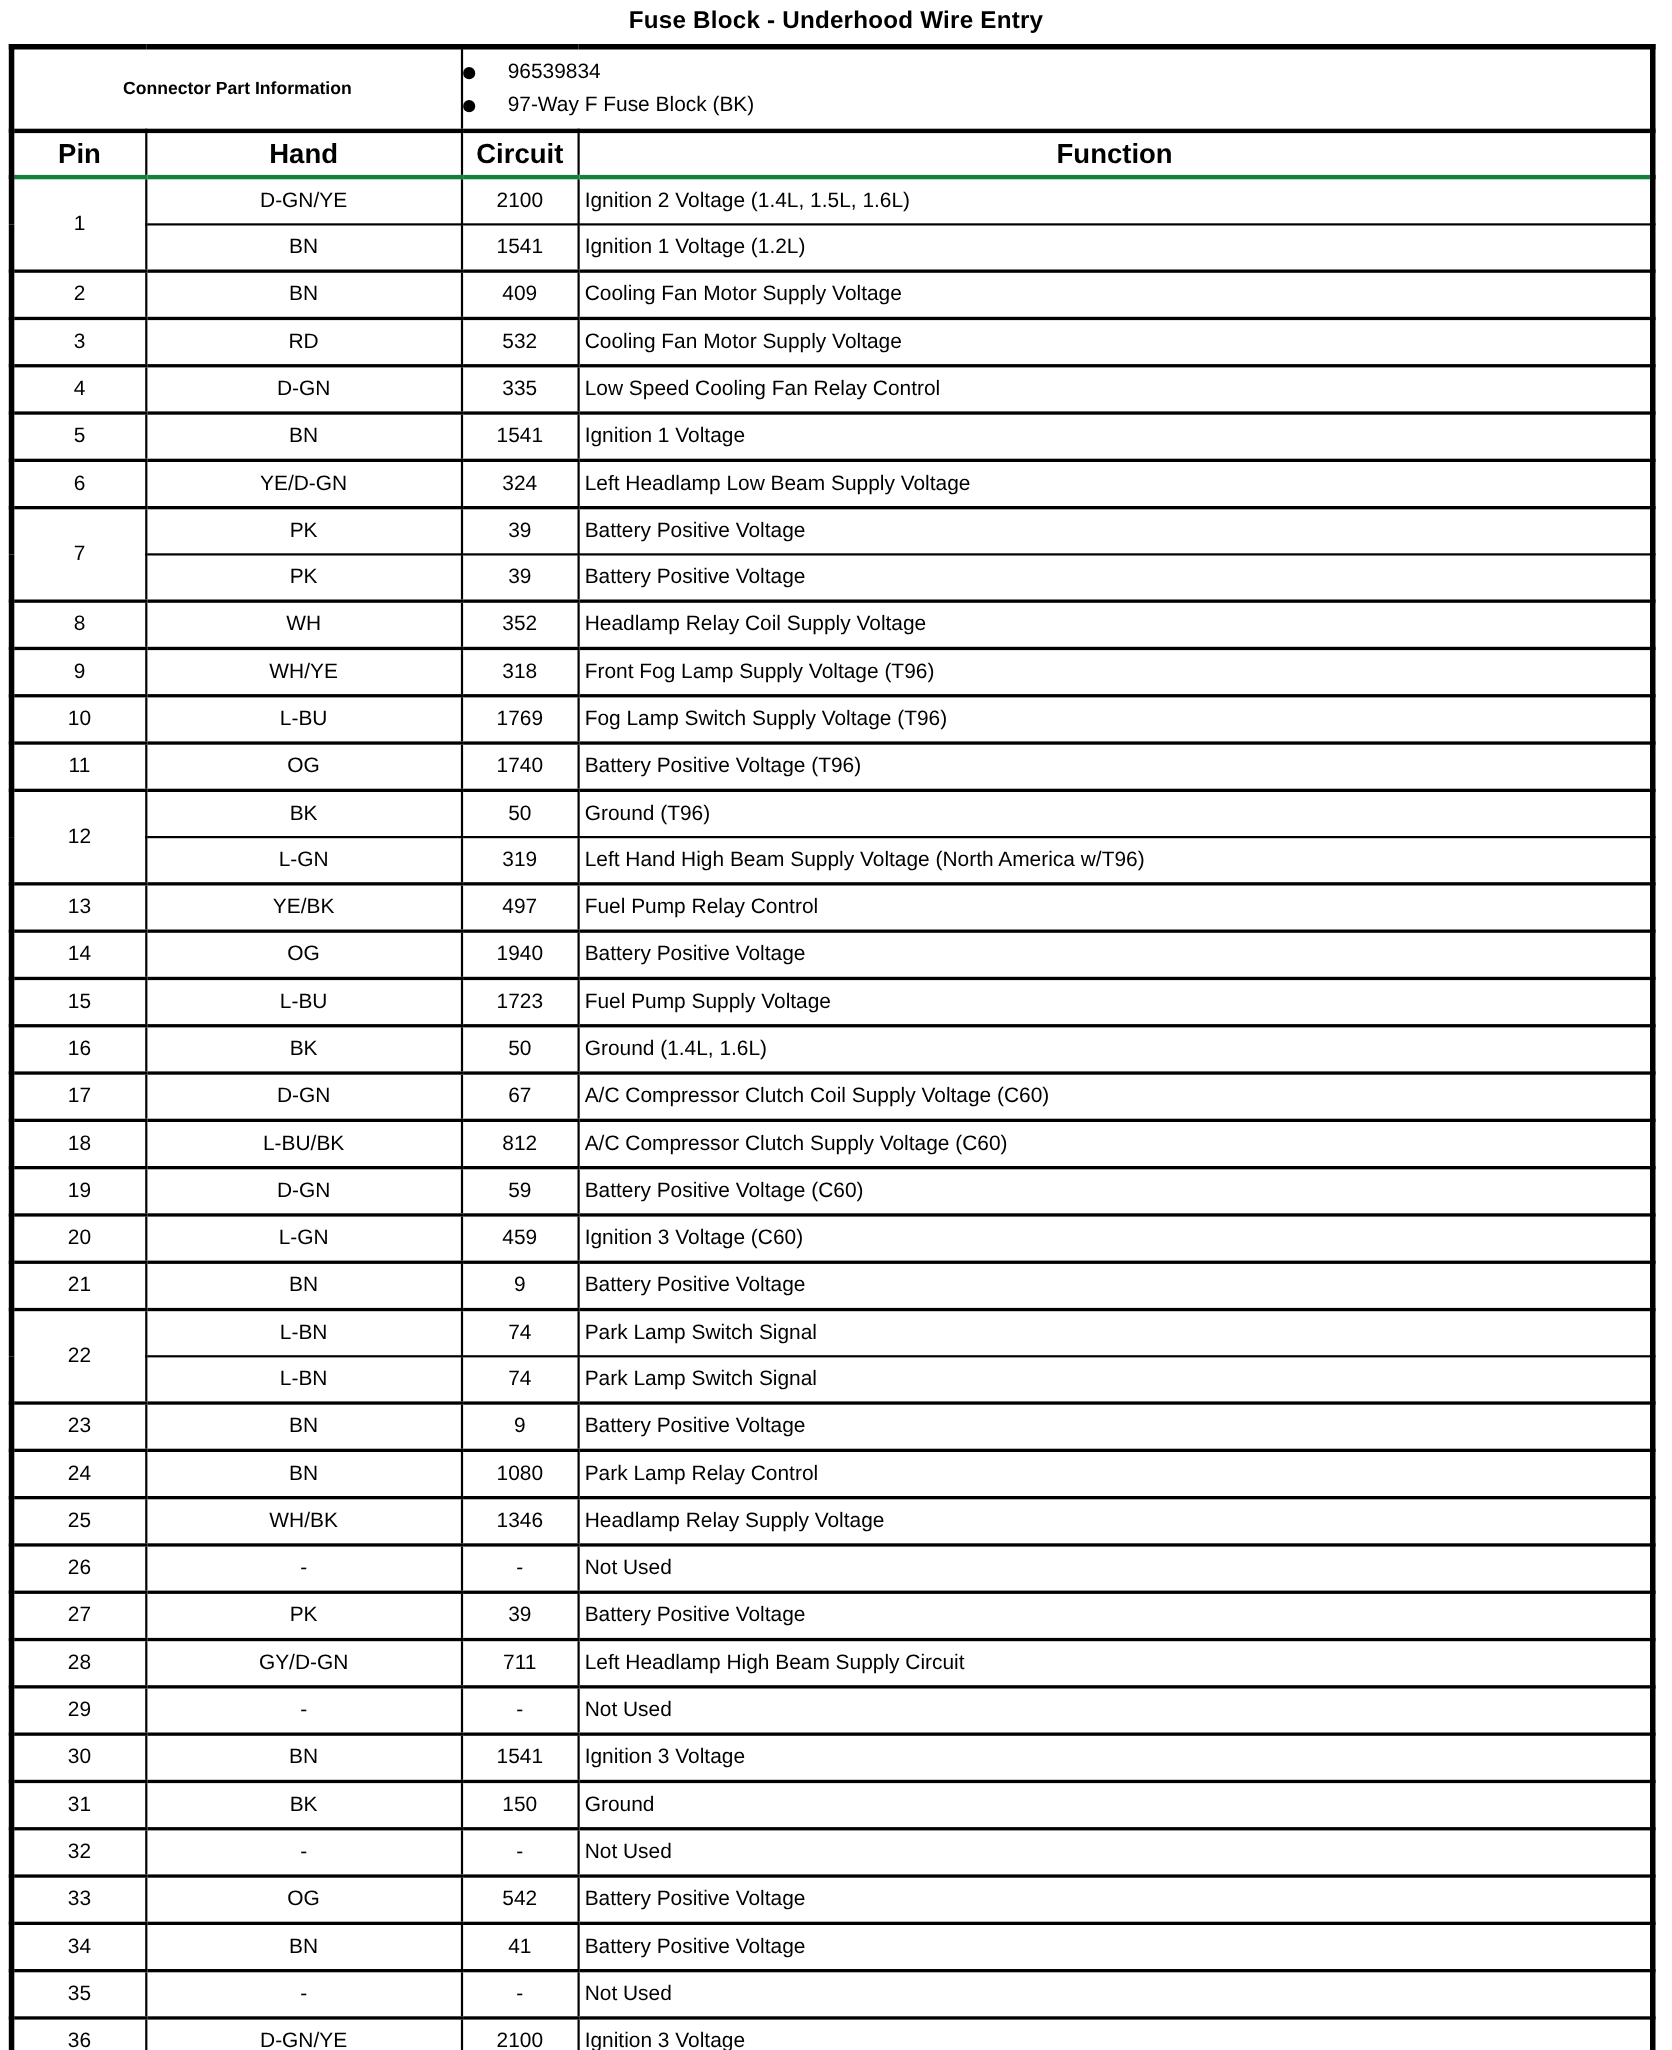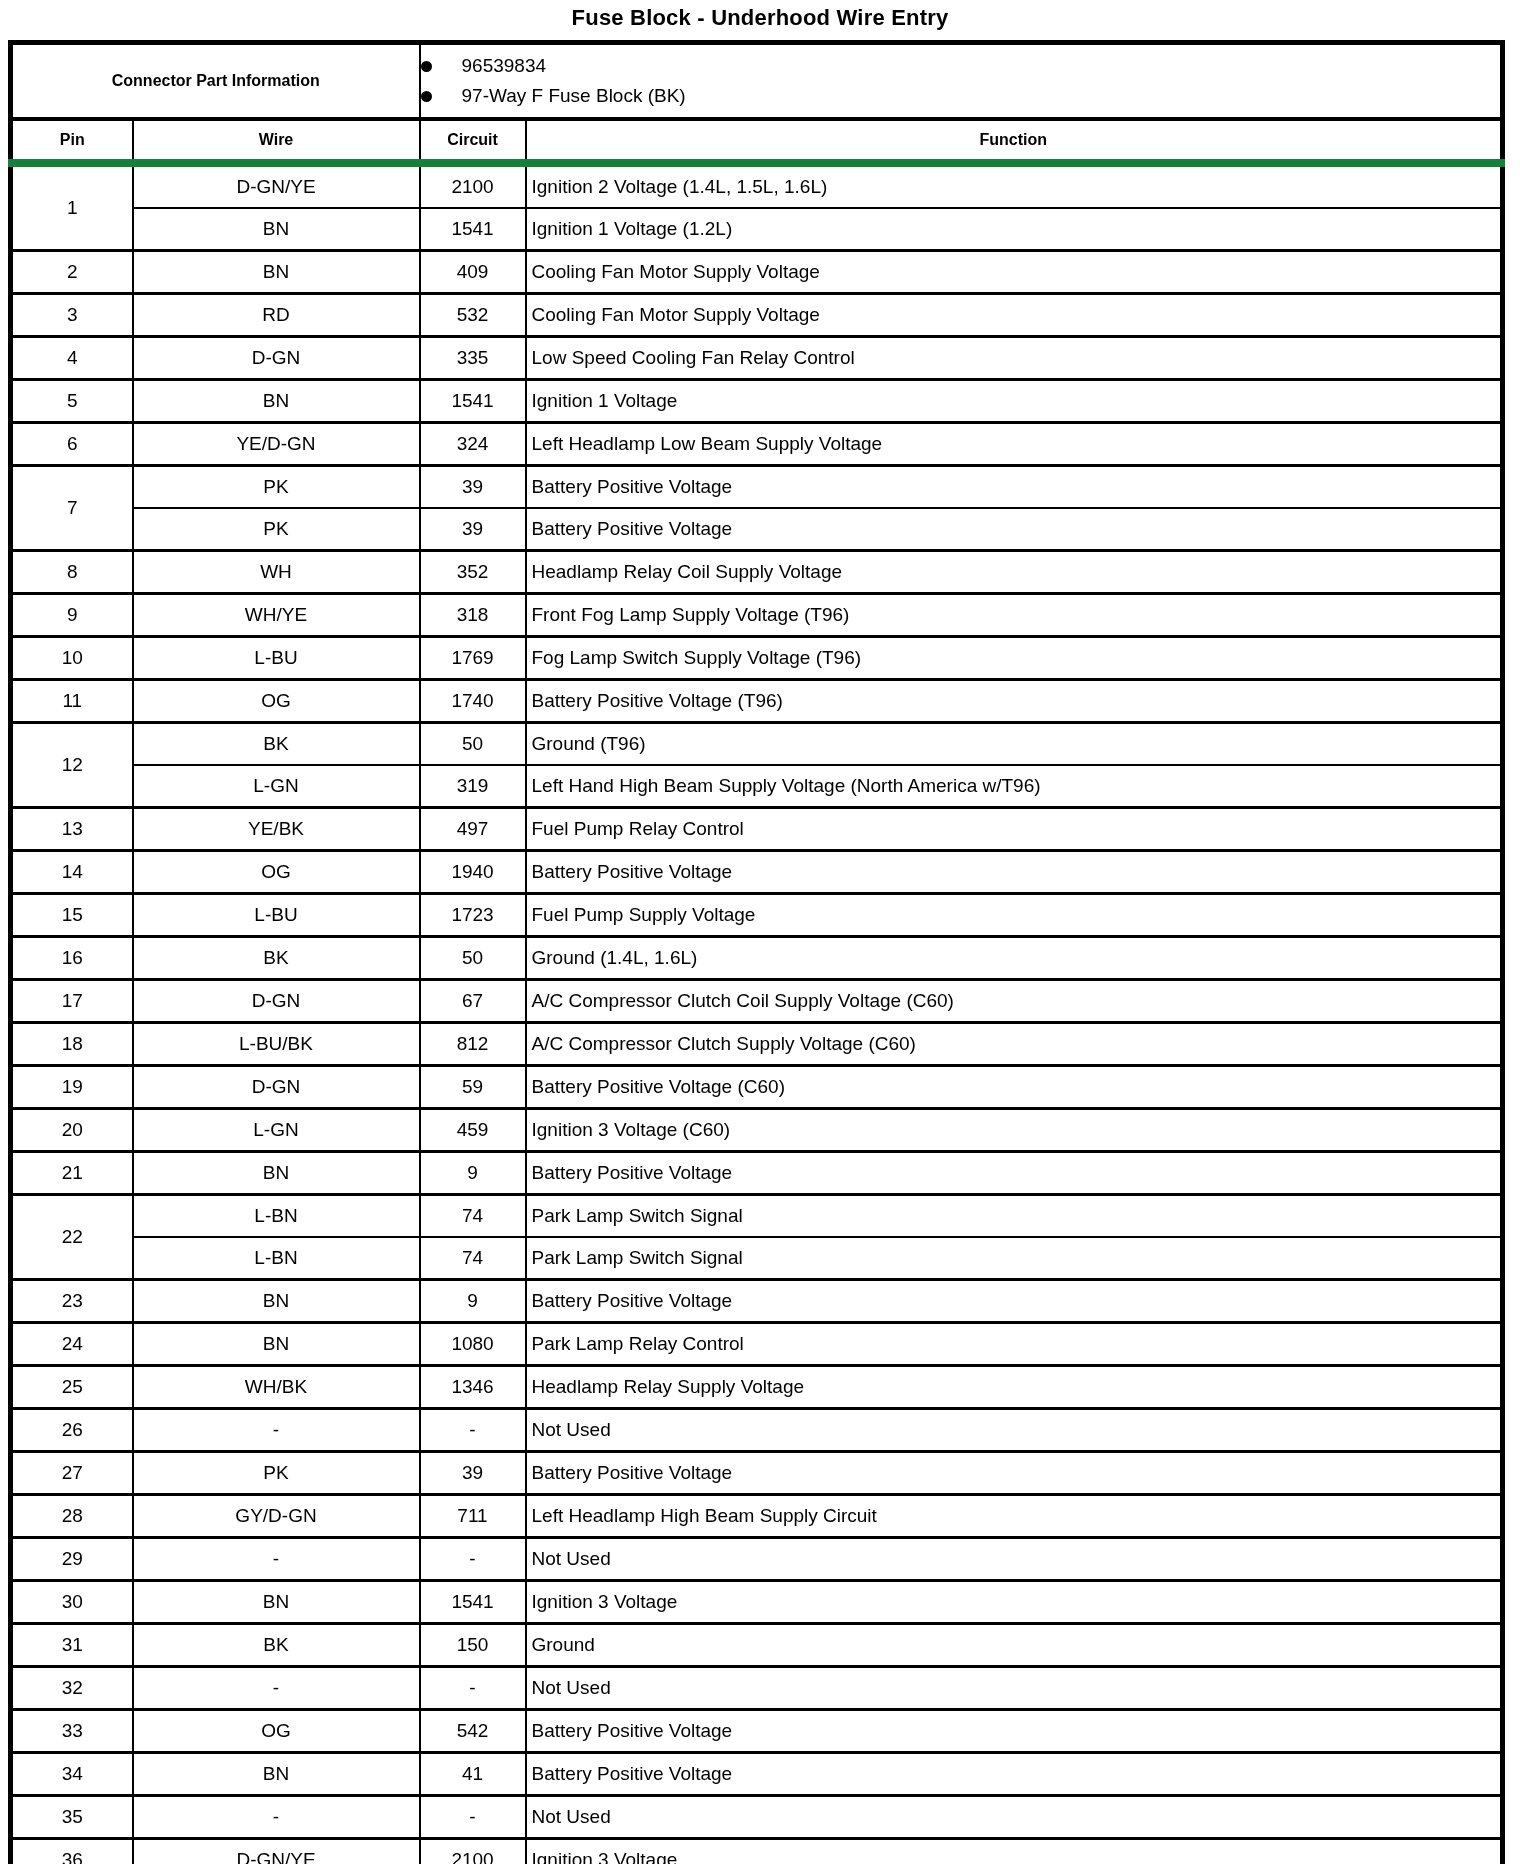--- a/index.html
+++ b/index.html
@@ -61,25 +61,25 @@
     display: inline-block;
     width: 11px;
     height: 11px;
     background: #000;
     border-radius: 50%;
     flex: 0 0 11px;
   }
   
   tr.cols-row th {
     font-weight: bold;
-    font-size: 16px;
+    font-size: 25px;
     height: 38px;
     text-align: center;
     vertical-align: middle;
-    border-bottom: 8px solid #15803d;
+    border-bottom: 4px solid #15803d;
   }
   
   tbody td {
     font-size: 19px;
     height: 40px;
     text-align: center;
     vertical-align: middle;
   }
   tbody tr.group-start td {
     border-top: 3px solid #000;
@@ -114,21 +114,21 @@
               <span>96539834</span>
             </div>
             <div class="bullet-line">
               <span class="bullet"></span>
               <span>97-Way F Fuse Block (BK)</span>
             </div>
           </td>
       </tr>
       <tr class="cols-row">
         <th>Pin</th>
-        <th>Wire</th>
+        <th>Hand</th>
         <th>Circuit</th>
         <th>Function</th>
       </tr>
     </thead>
     <tbody id="pinout-body">
         <tr class="group-start">
           <td class="pin" rowspan="2">1</td>
           <td class="wire">D-GN/YE</td>
           <td class="circuit">2100</td>
           <td class="fn">Ignition 2 Voltage (1.4L, 1.5L, 1.6L)</td>

